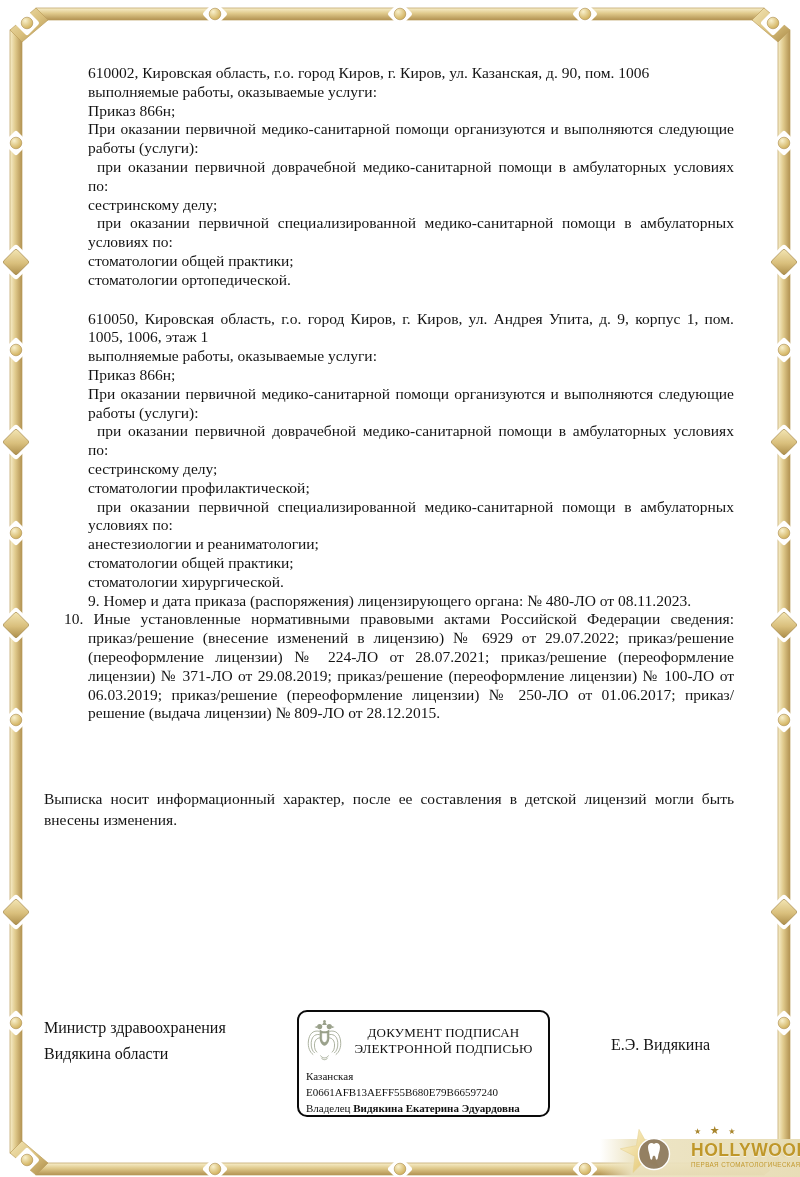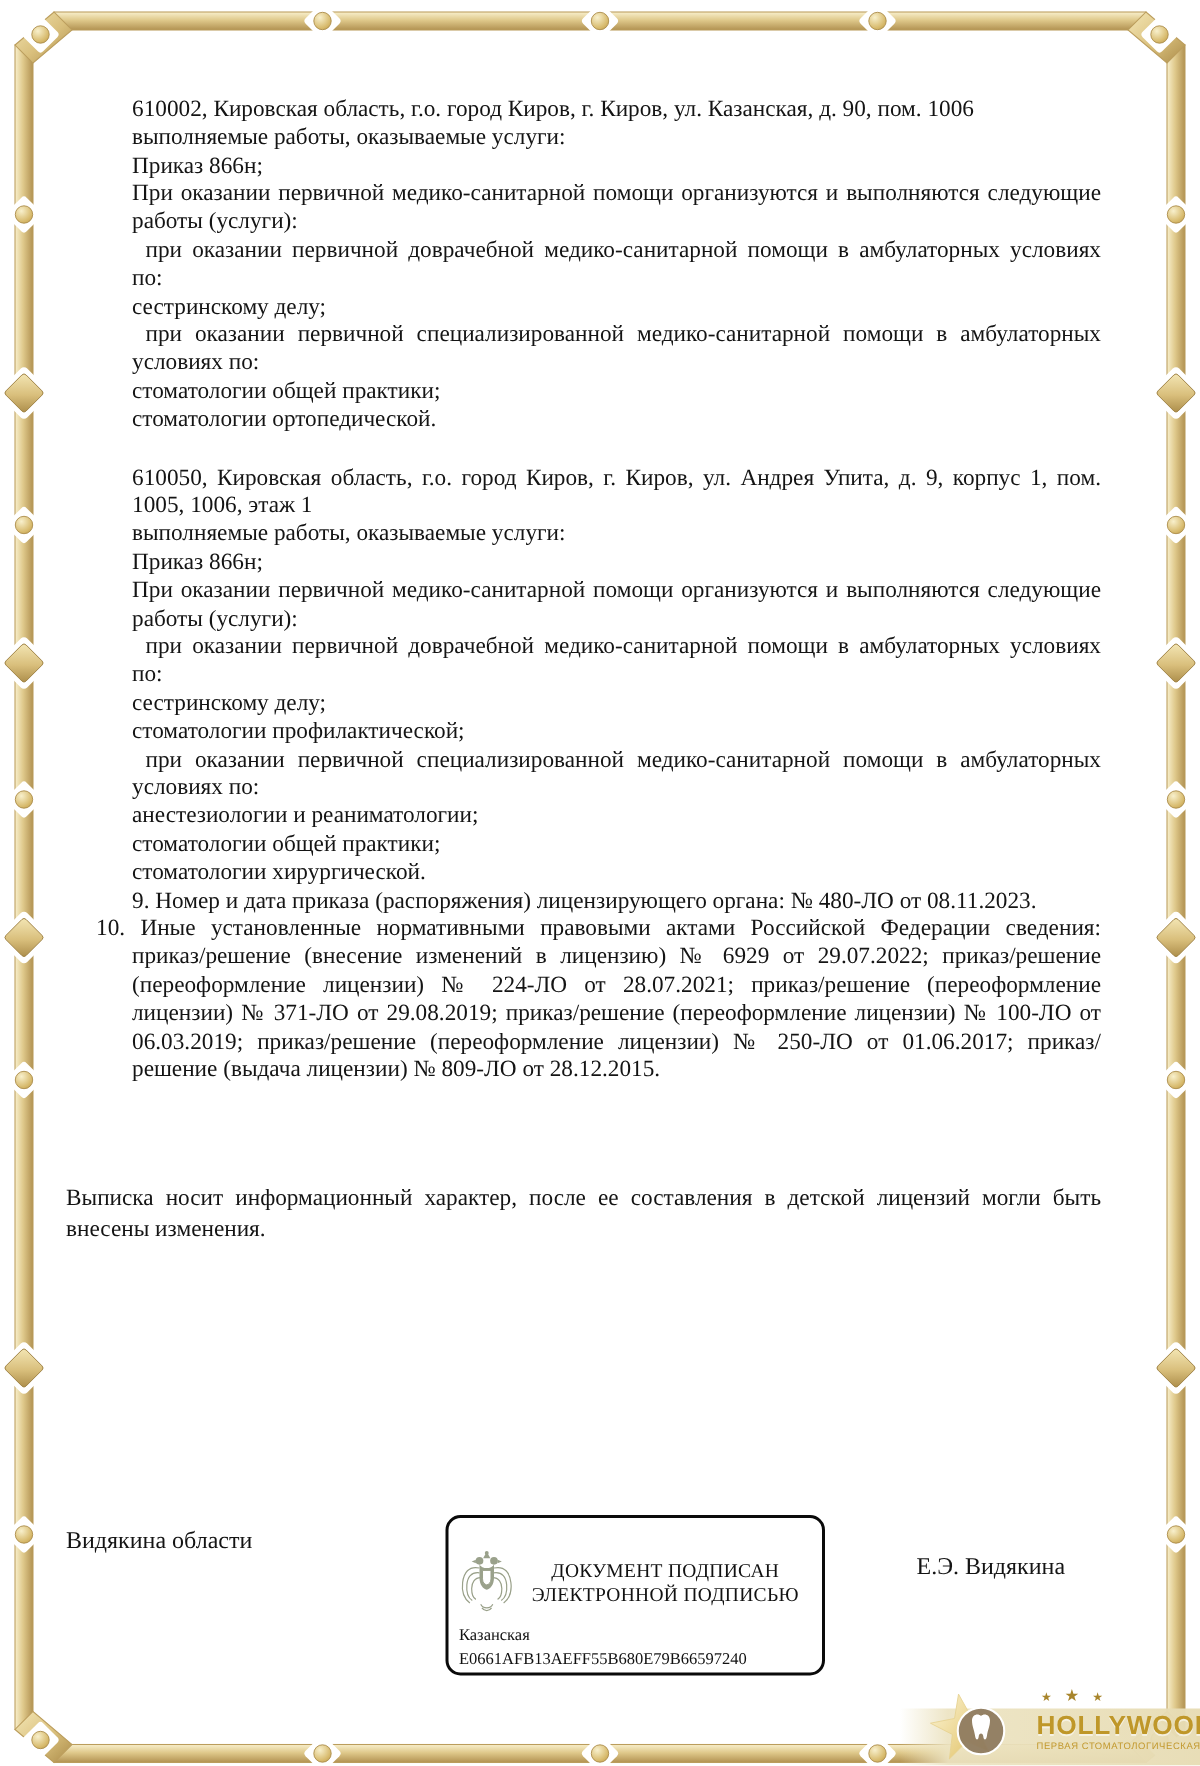--- a/index.html
+++ b/index.html
@@ -20,21 +20,21 @@
   .l3{margin-left:20px}
   .sec-gap{margin-top:20px}
   .item9{margin-top:13px}
   .item10{margin-top:11px;margin-left:24px;text-indent:-24px;text-align:justify}
   .note{position:absolute;left:44px;top:788px;width:690px;z-index:2;
     font-size:15.5px;line-height:21px;text-align:justify}
   
   .minister{position:absolute;left:44px;top:1015px;font-size:16px;line-height:26px;z-index:2}
   .signer{position:absolute;left:611px;top:1036px;font-size:16px;z-index:2}
   .stamp{position:absolute;left:297px;top:1010px;width:253px;height:107px;z-index:2;
-    border:2px solid #0a0a0a;border-radius:10px;padding:19px 9px 5px 7px;background:#fff;overflow:hidden}
+    border:2px solid #0a0a0a;border-radius:10px;padding:5px 9px 5px 7px;background:#fff;overflow:hidden}
   .stamp-head{display:flex;align-items:center;gap:5px;height:48px}
   .stamp-eagle{width:37px;height:46px;flex:0 0 auto}
   .stamp-title{flex:1;text-align:center;font-size:13px;line-height:16px;letter-spacing:.2px;color:#111}
   .stamp-lines{font-size:11px;line-height:16px;margin-top:3px;color:#111}
   .stamp-lines b{font-weight:700}
   
   .watermark{position:absolute;right:0;bottom:0;width:212px;height:54px;z-index:3}
   .wm-band{position:absolute;right:0;bottom:0;width:200px;height:38px;
     background:linear-gradient(to right, rgba(236,227,193,0) 0%, rgba(236,227,193,.92) 16%, rgba(231,220,180,.96) 100%)}
   .wm-star{position:absolute;left:14px;top:2px;width:82px;height:54px}
@@ -154,20 +154,21 @@
     <p class="l3">стоматологии хирургической.</p>
   </section>
 
   <p class="item9">9. Номер и дата приказа (распоряжения) лицензирующего органа: № 480-ЛО от 08.11.2023.</p>
   <p class="item10">10. Иные установленные нормативными правовыми актами Российской Федерации сведения: приказ/решение (внесение изменений в лицензию) № 6929 от 29.07.2022; приказ/решение (переоформление лицензии) № 224-ЛО от 28.07.2021; приказ/решение (переоформление лицензии) № 371-ЛО от 29.08.2019; приказ/решение (переоформление лицензии) № 100-ЛО от 06.03.2019; приказ/решение (переоформление лицензии) № 250-ЛО от 01.06.2017; приказ/решение (выдача лицензии) № 809-ЛО от 28.12.2015.</p>
 </div>
 
 <p class="note">Выписка носит информационный характер, после ее составления в детской лицензий могли быть внесены изменения.</p>
 
 <div class="minister">
+  <div>Министр здравоохранения</div>
   <div>Видякина области</div>
 </div>
 
 <div class="stamp">
   <div class="stamp-head">
     <svg class="stamp-eagle" viewBox="0 0 46 56" aria-hidden="true">
       <g stroke="#99a089" fill="none" stroke-width="1">
         <path d="M17,16 C8,14 4,20 3,28 C2,36 5,42 9,45"></path>
         <path d="M17,20 C10,19 7,24 6.5,30 C6,36 8,41 11,43"></path>
         <path d="M18,24 C13,24 10.5,28 10.5,33 C10.5,38 12,41 14,42"></path>

